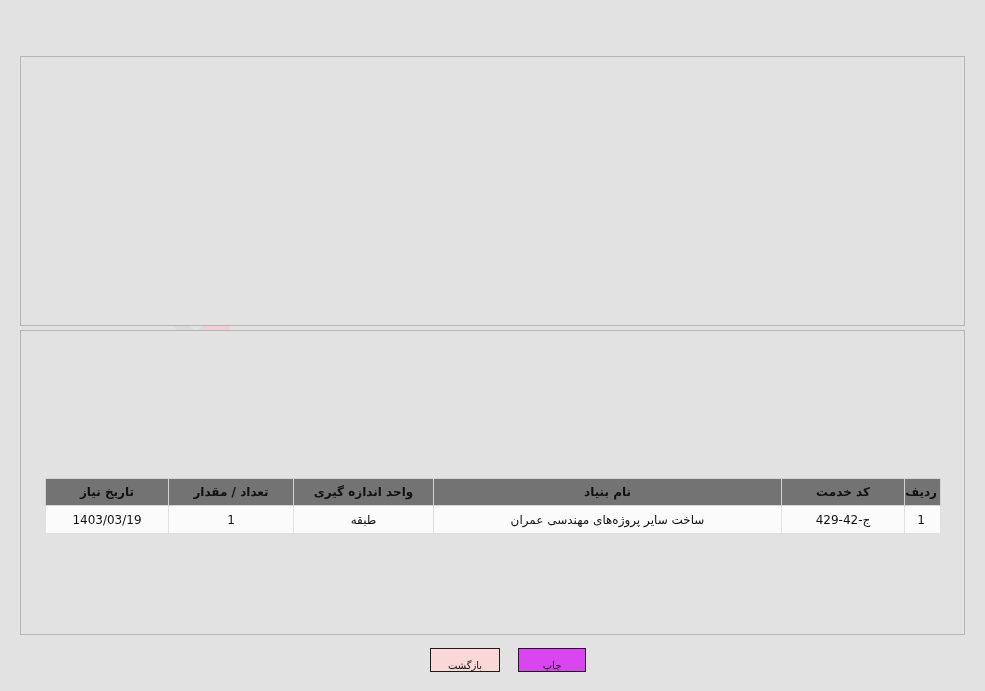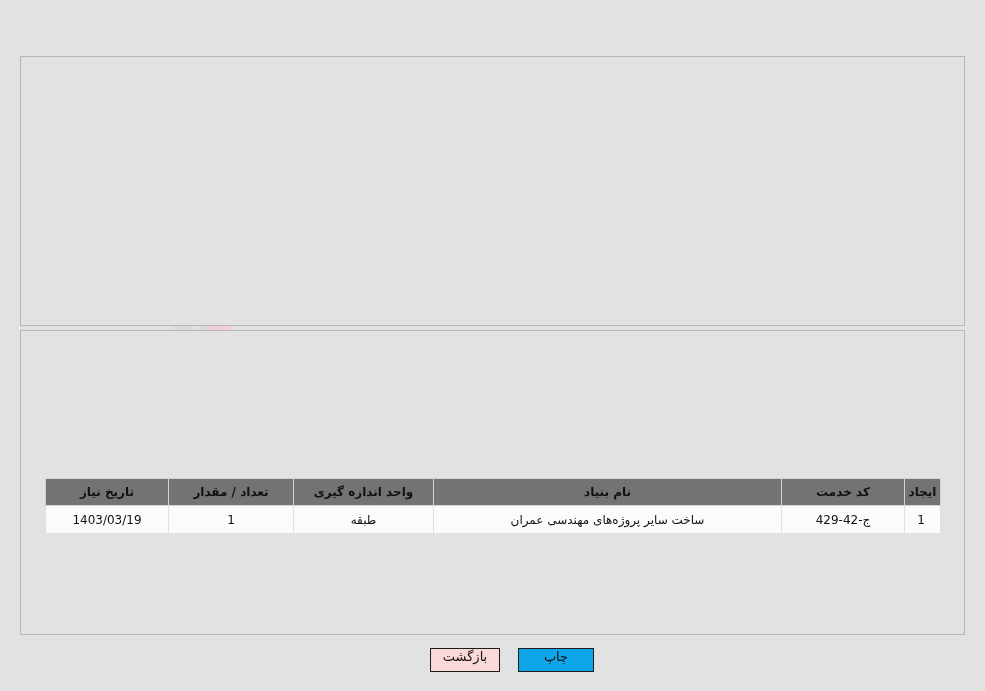--- a/index.html
+++ b/index.html
@@ -256,29 +256,29 @@
     font-size: 12px;
     padding: 0 15px;
   }
 
   
   .btn {
     position: absolute;
     height: 24px;
     border: 1px solid #1c1c1c;
     box-sizing: border-box;
-    font-size: 13px;
+    font-size: 10px;
     color: #111;
     display: flex;
-    align-items: flex-start;
+    align-items: flex-end;
     justify-content: center;
     cursor: pointer;
     z-index: 3;
   }
-  #btn-print  { left: 518px; top: 648px; width: 76px; background: #0ea5e9; }
+  #btn-print  { left: 518px; top: 648px; width: 68px; background: #d946ef; }
   #btn-back   { left: 430px; top: 648px; width: 70px; background: #fbd8d8; }
 </style>
 </head>
 <body>
 
 <div id="page">
 
   <div class="watermark">
     <div class="wm-shield"></div>
     <div class="wm-check"></div>
@@ -358,21 +358,21 @@
     <colgroup>
       <col style="width:36px">
         <col style="width:123px">
         <col style="width:348px">
       <col style="width:140px">
         <col style="width:125px">
         <col style="width:123px">
     </colgroup>
     <thead>
       <tr>
-        <th>ایجاد</th>
+        <th>ردیف</th>
         <th>کد خدمت</th>
         <th>نام بنیاد</th>
         <th>واحد اندازه گیری</th>
         <th>تعداد / مقدار</th>
         <th>تاریخ نیاز</th>
       </tr>
     </thead>
     <tbody>
       <tr>
         <td>1</td>

